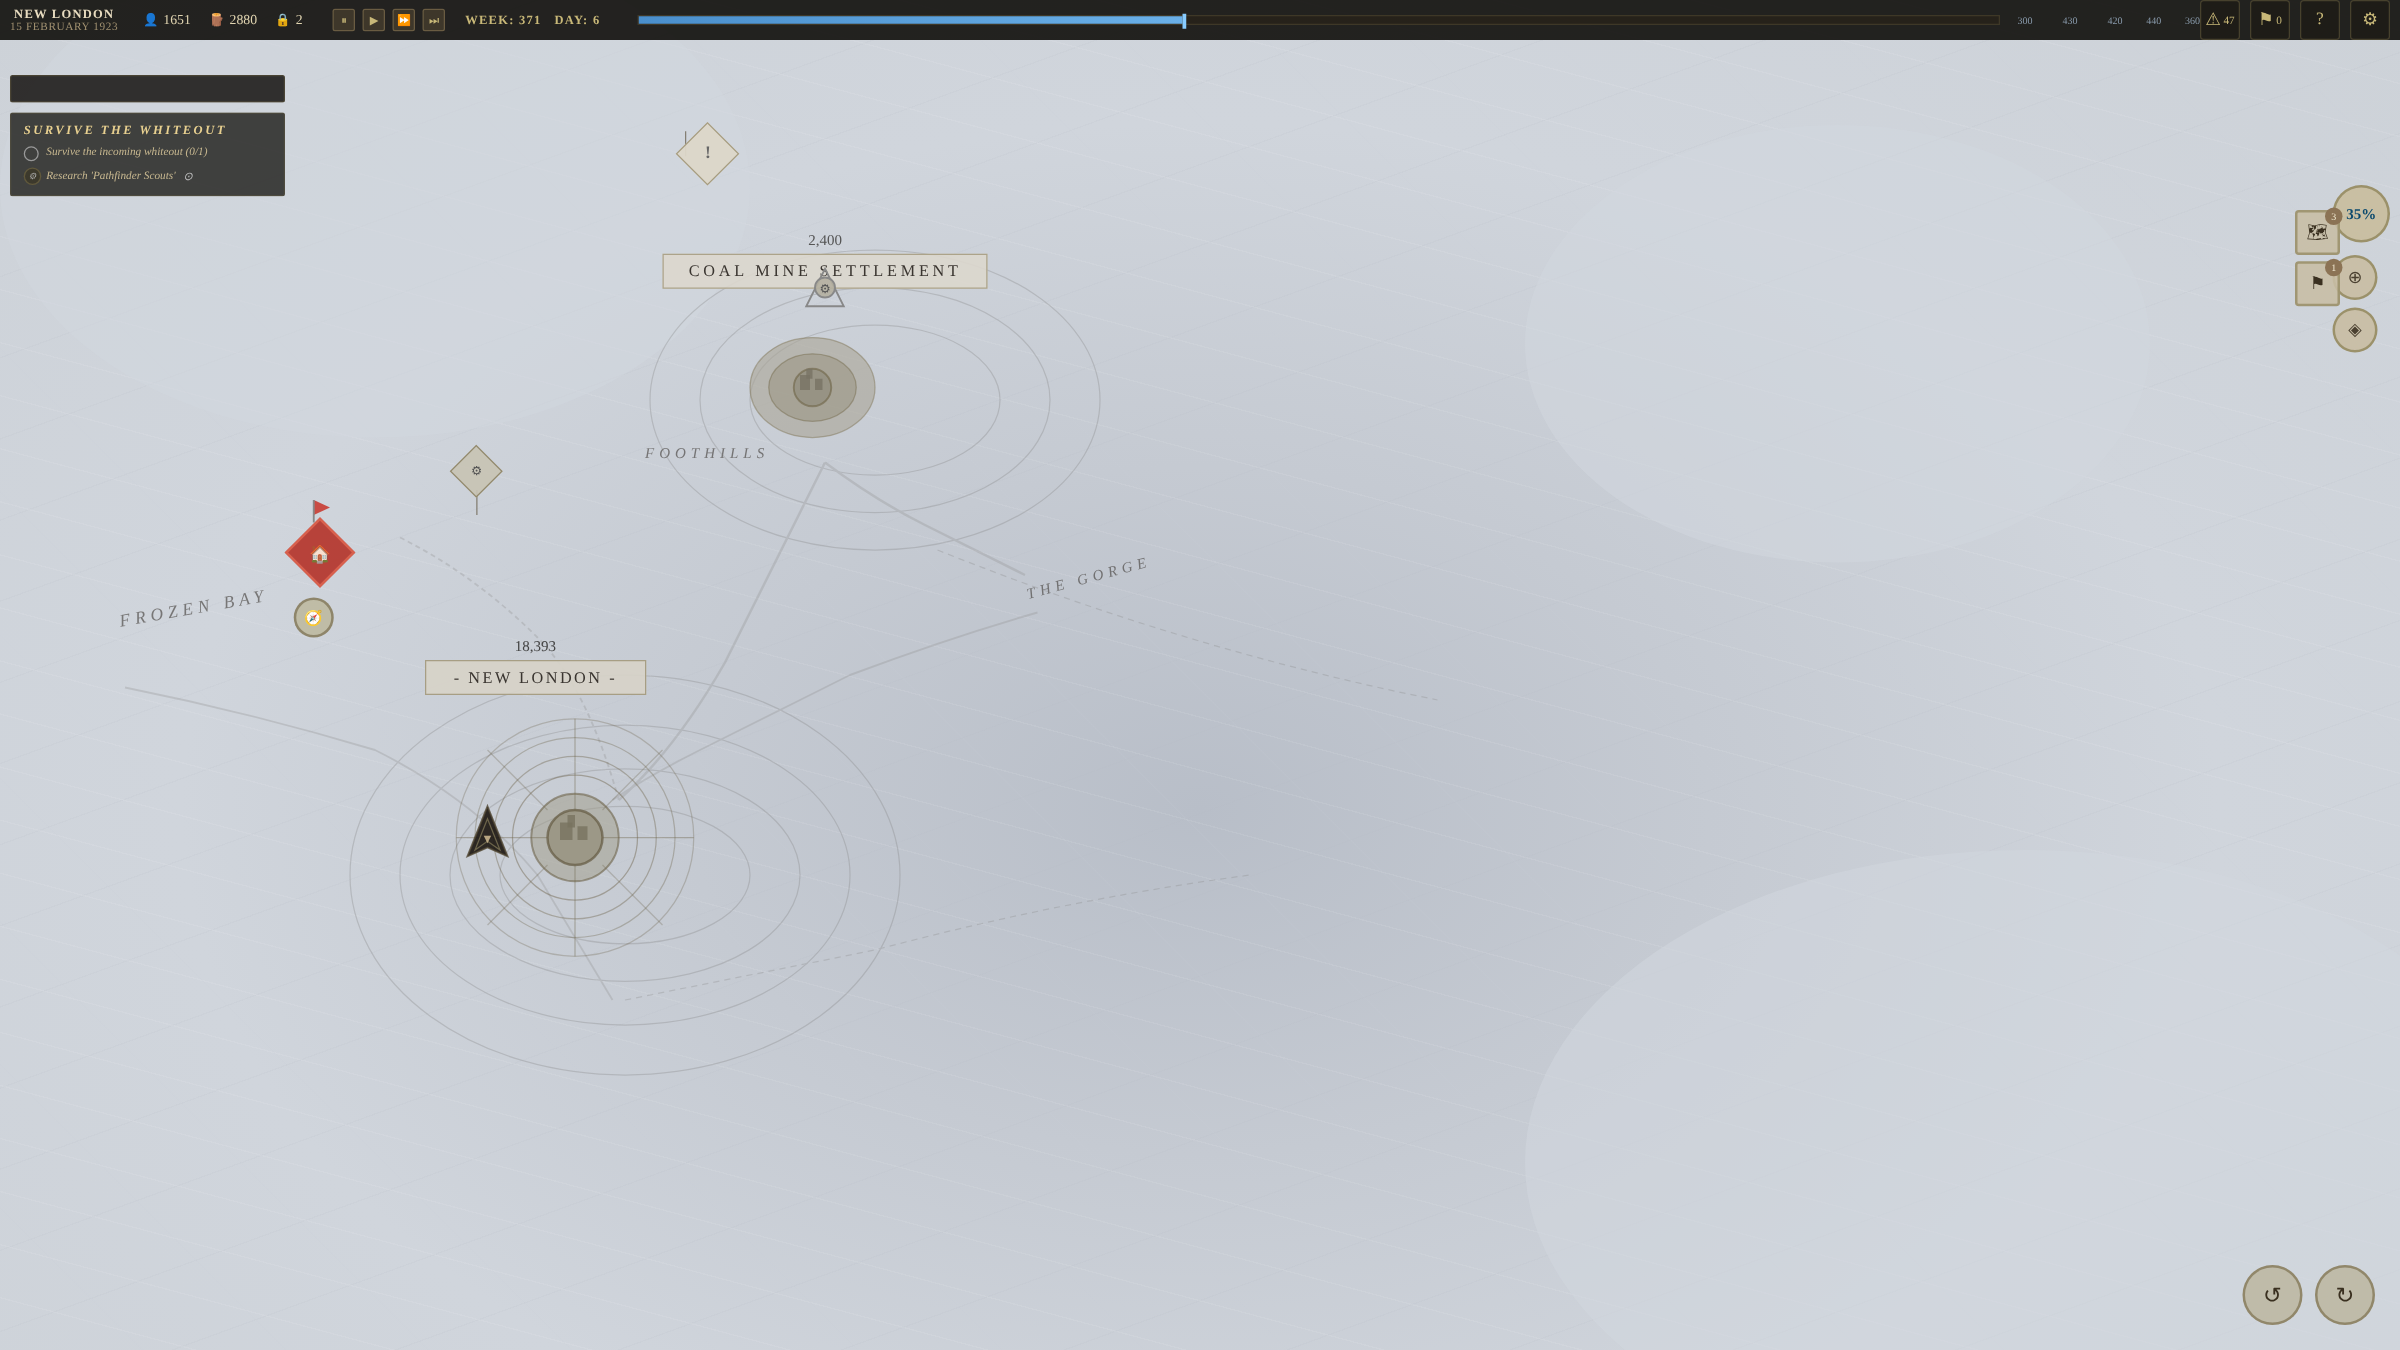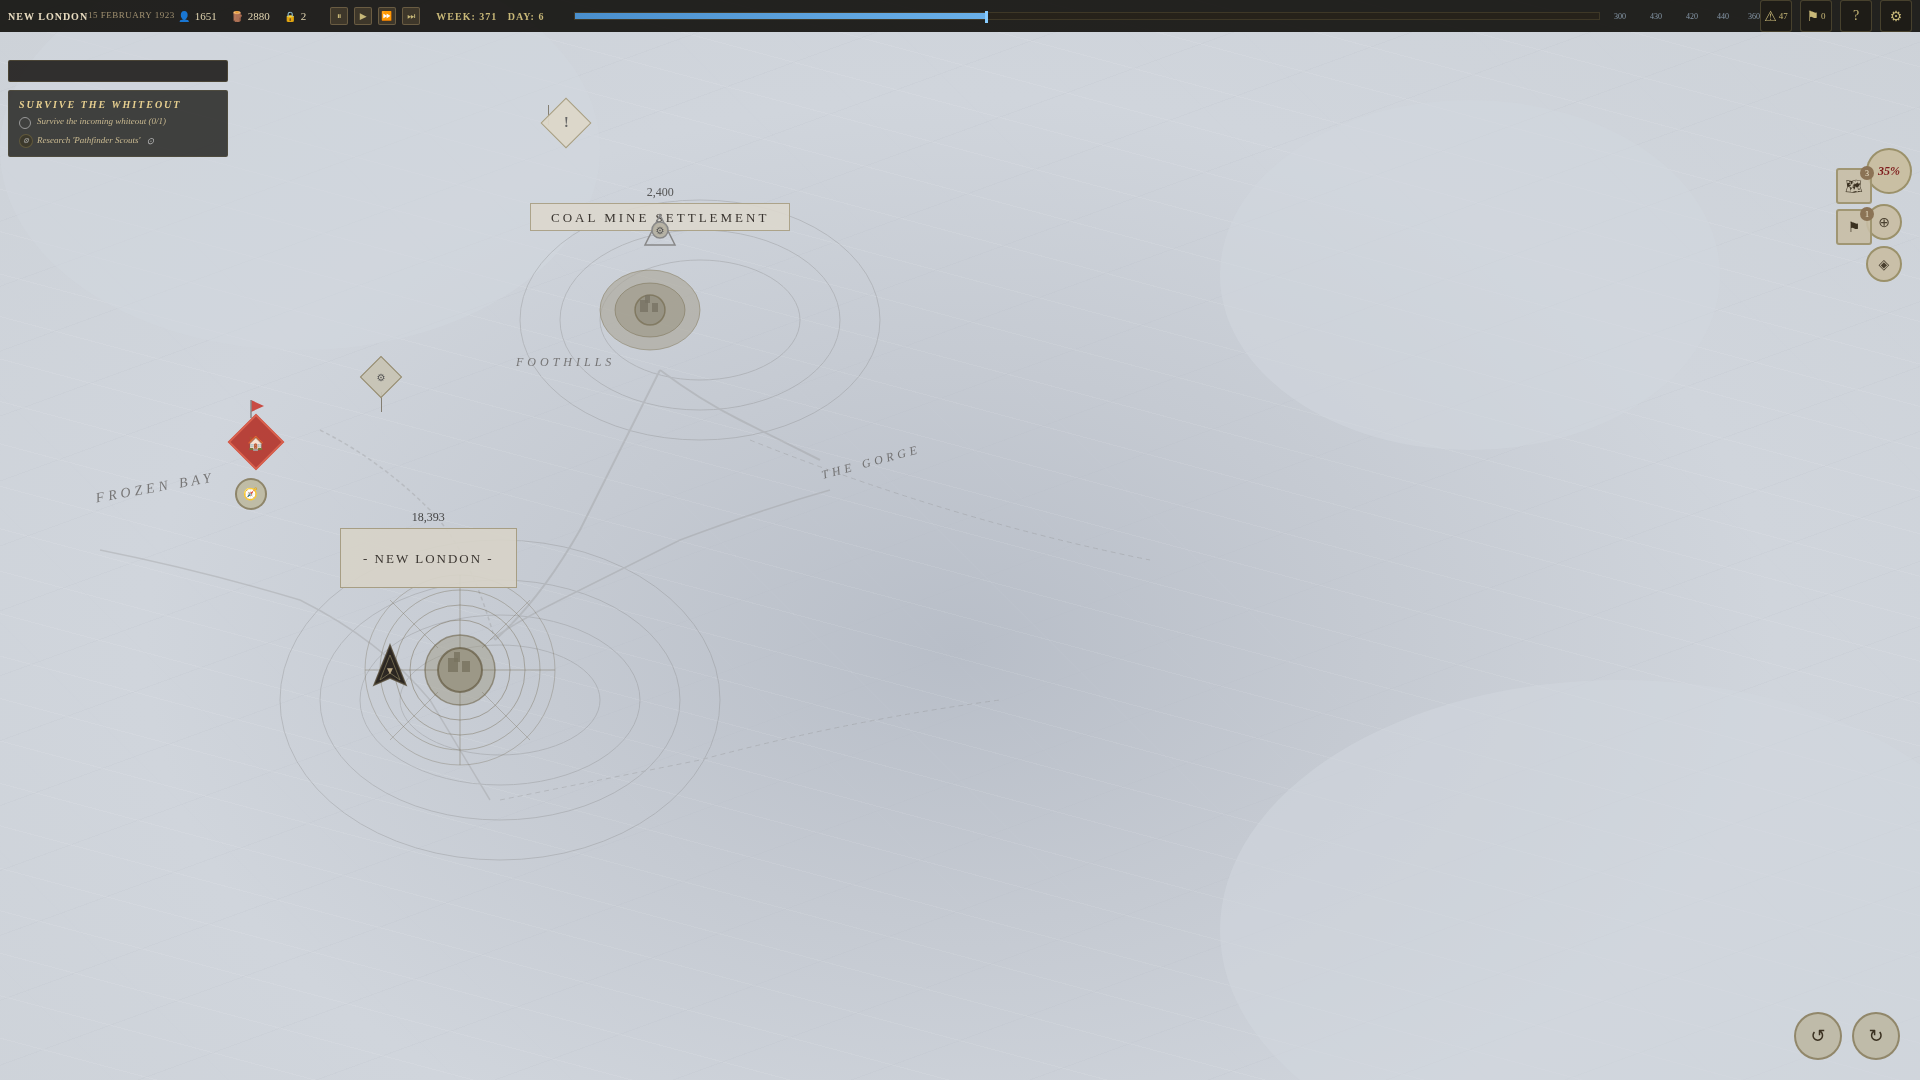--- a/index.html
+++ b/index.html
@@ -38,23 +38,24 @@
       background: rgba(20, 18, 15, 0.92);
       display: flex;
       align-items: center;
       padding: 0 8px;
       gap: 0;
       z-index: 100;
     }
 
     #city-info {
       display: flex;
-      flex-direction: row;
-      margin-right: 3px;
+      flex-direction: column;
+      margin-right: 19px;
       line-height: 1.1;
+      align-items: center;
     }
     #city-name {
       color: #e8dcc0;
       font-size: 10px;
       font-weight: bold;
       letter-spacing: 1px;
       text-transform: uppercase;
     }
     #city-date {
       color: #a09070;
@@ -299,21 +300,21 @@
     #new-london-population {
       color: #444;
       font-size: 12px;
       font-family: Georgia, serif;
       text-align: center;
       margin-bottom: 3px;
     }
     #new-london-name-box {
       background: rgba(215,210,200,0.92);
       border: 1px solid rgba(155,145,115,0.8);
-      padding: 20px 22px;
+      padding: 4px 22px;
       text-align: center;
     }
     #new-london-name {
       color: #3a3530;
       font-size: 13px;
       letter-spacing: 2px;
       text-transform: uppercase;
       font-family: Georgia, serif;
     }
 
@@ -374,24 +375,23 @@
       background: rgba(200,190,160,0.95);
       border: 2px solid rgba(150,140,100,0.9);
       border-radius: 50%;
       width: 46px;
       height: 46px;
       display: flex;
       align-items: center;
       justify-content: center;
       font-size: 12px;
       font-weight: bold;
-      color: #7f1d1d;
+      color: #0c4a6e;
       cursor: pointer;
       margin-top: -7px;
-      font-style: italic;
     }
 
     
     .scout-icon {
       width: 36px;
       height: 36px;
       background: rgba(200,190,165,0.95);
       border: 2px solid rgba(150,140,100,0.9);
       border-radius: 50%;
       display: flex;

